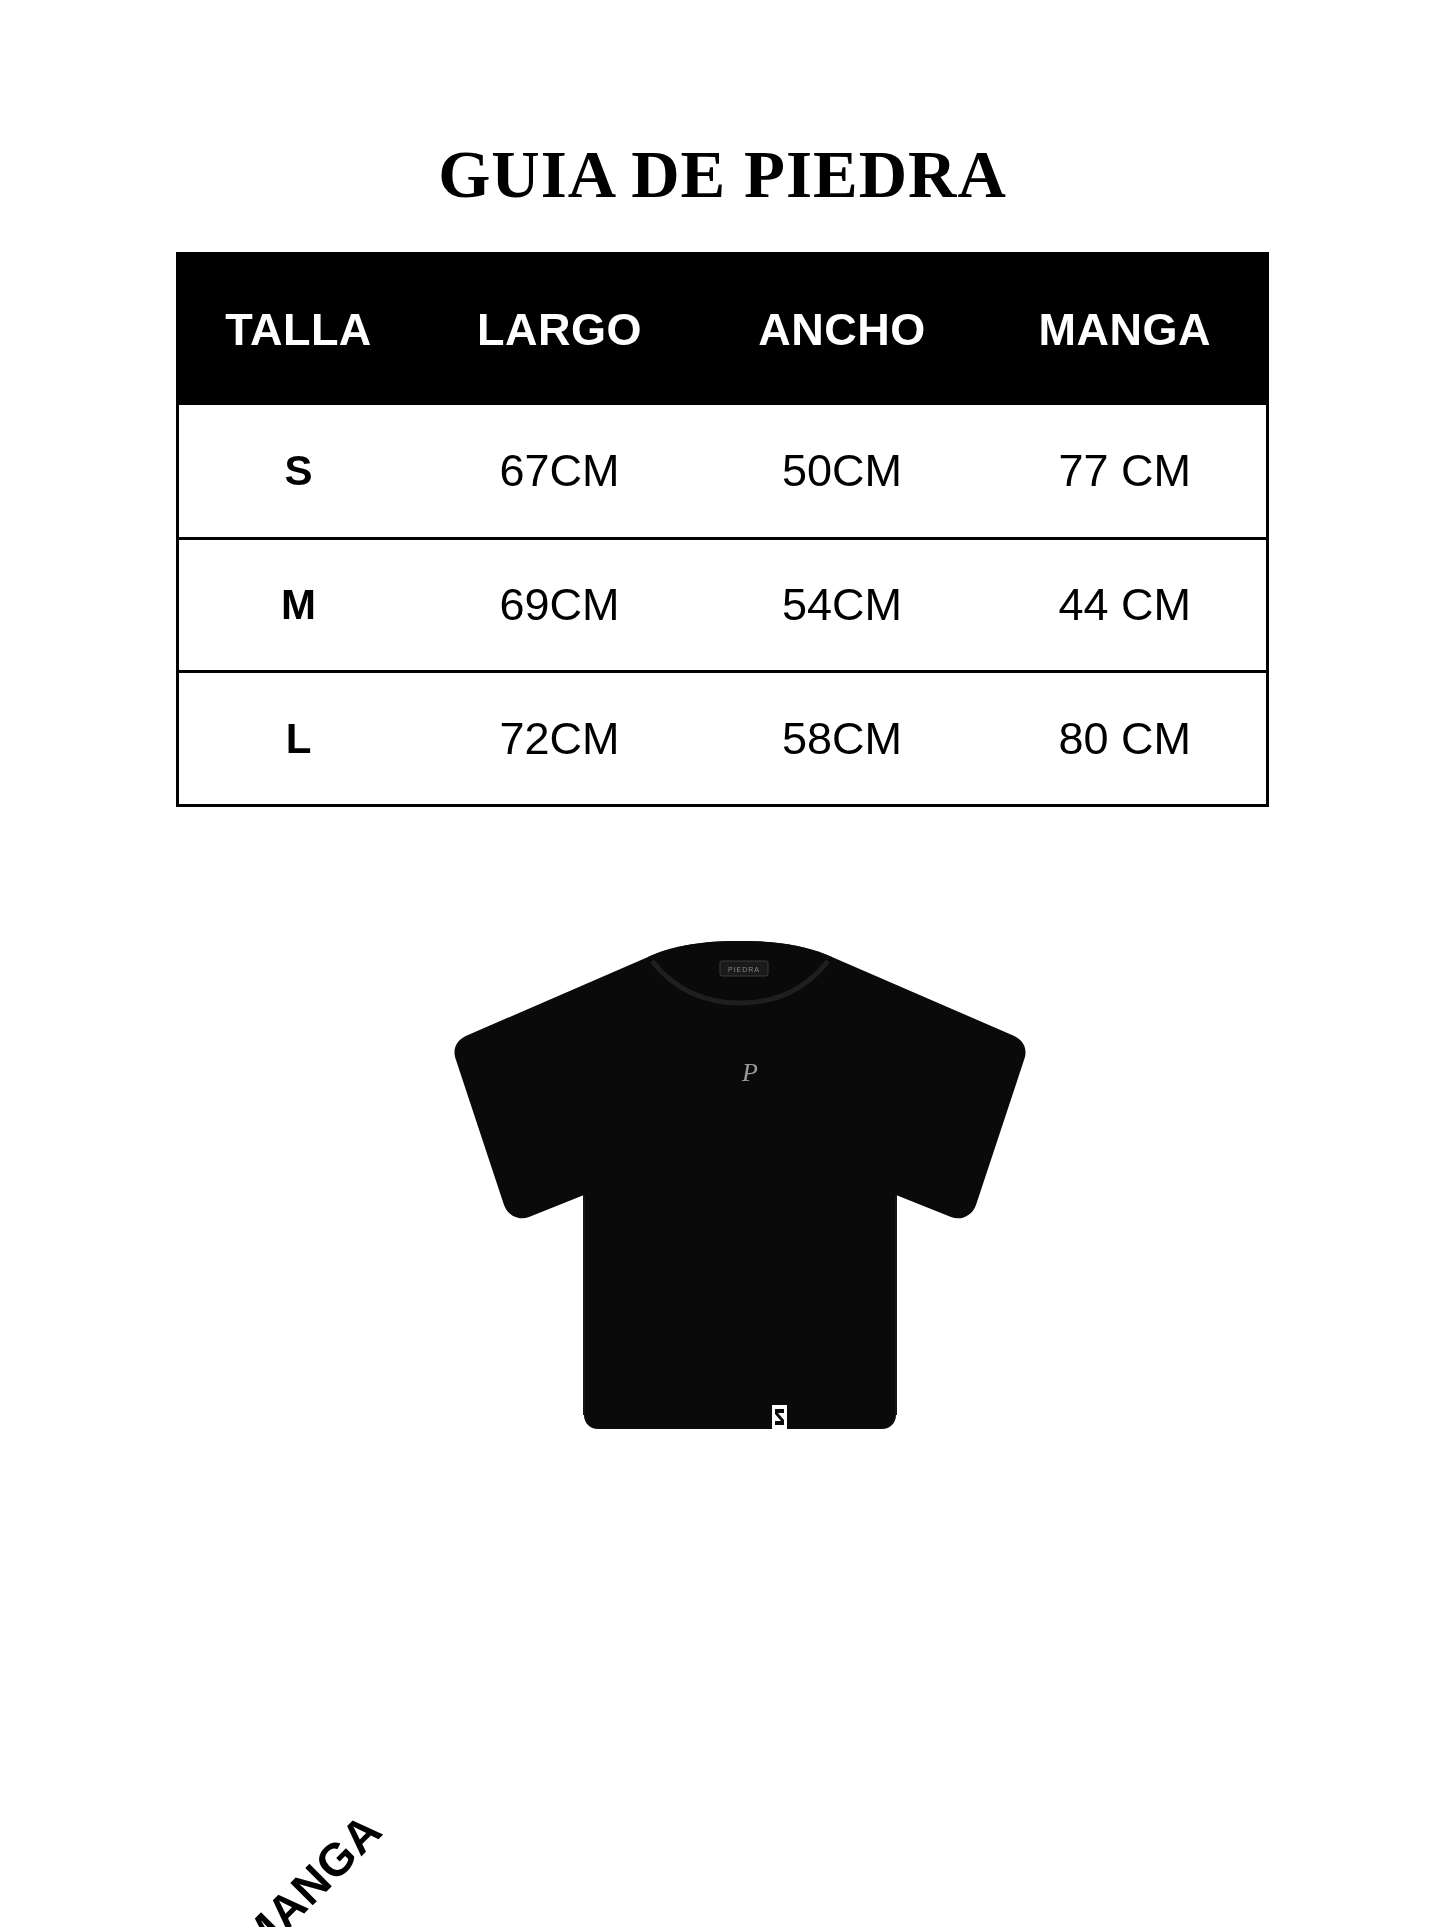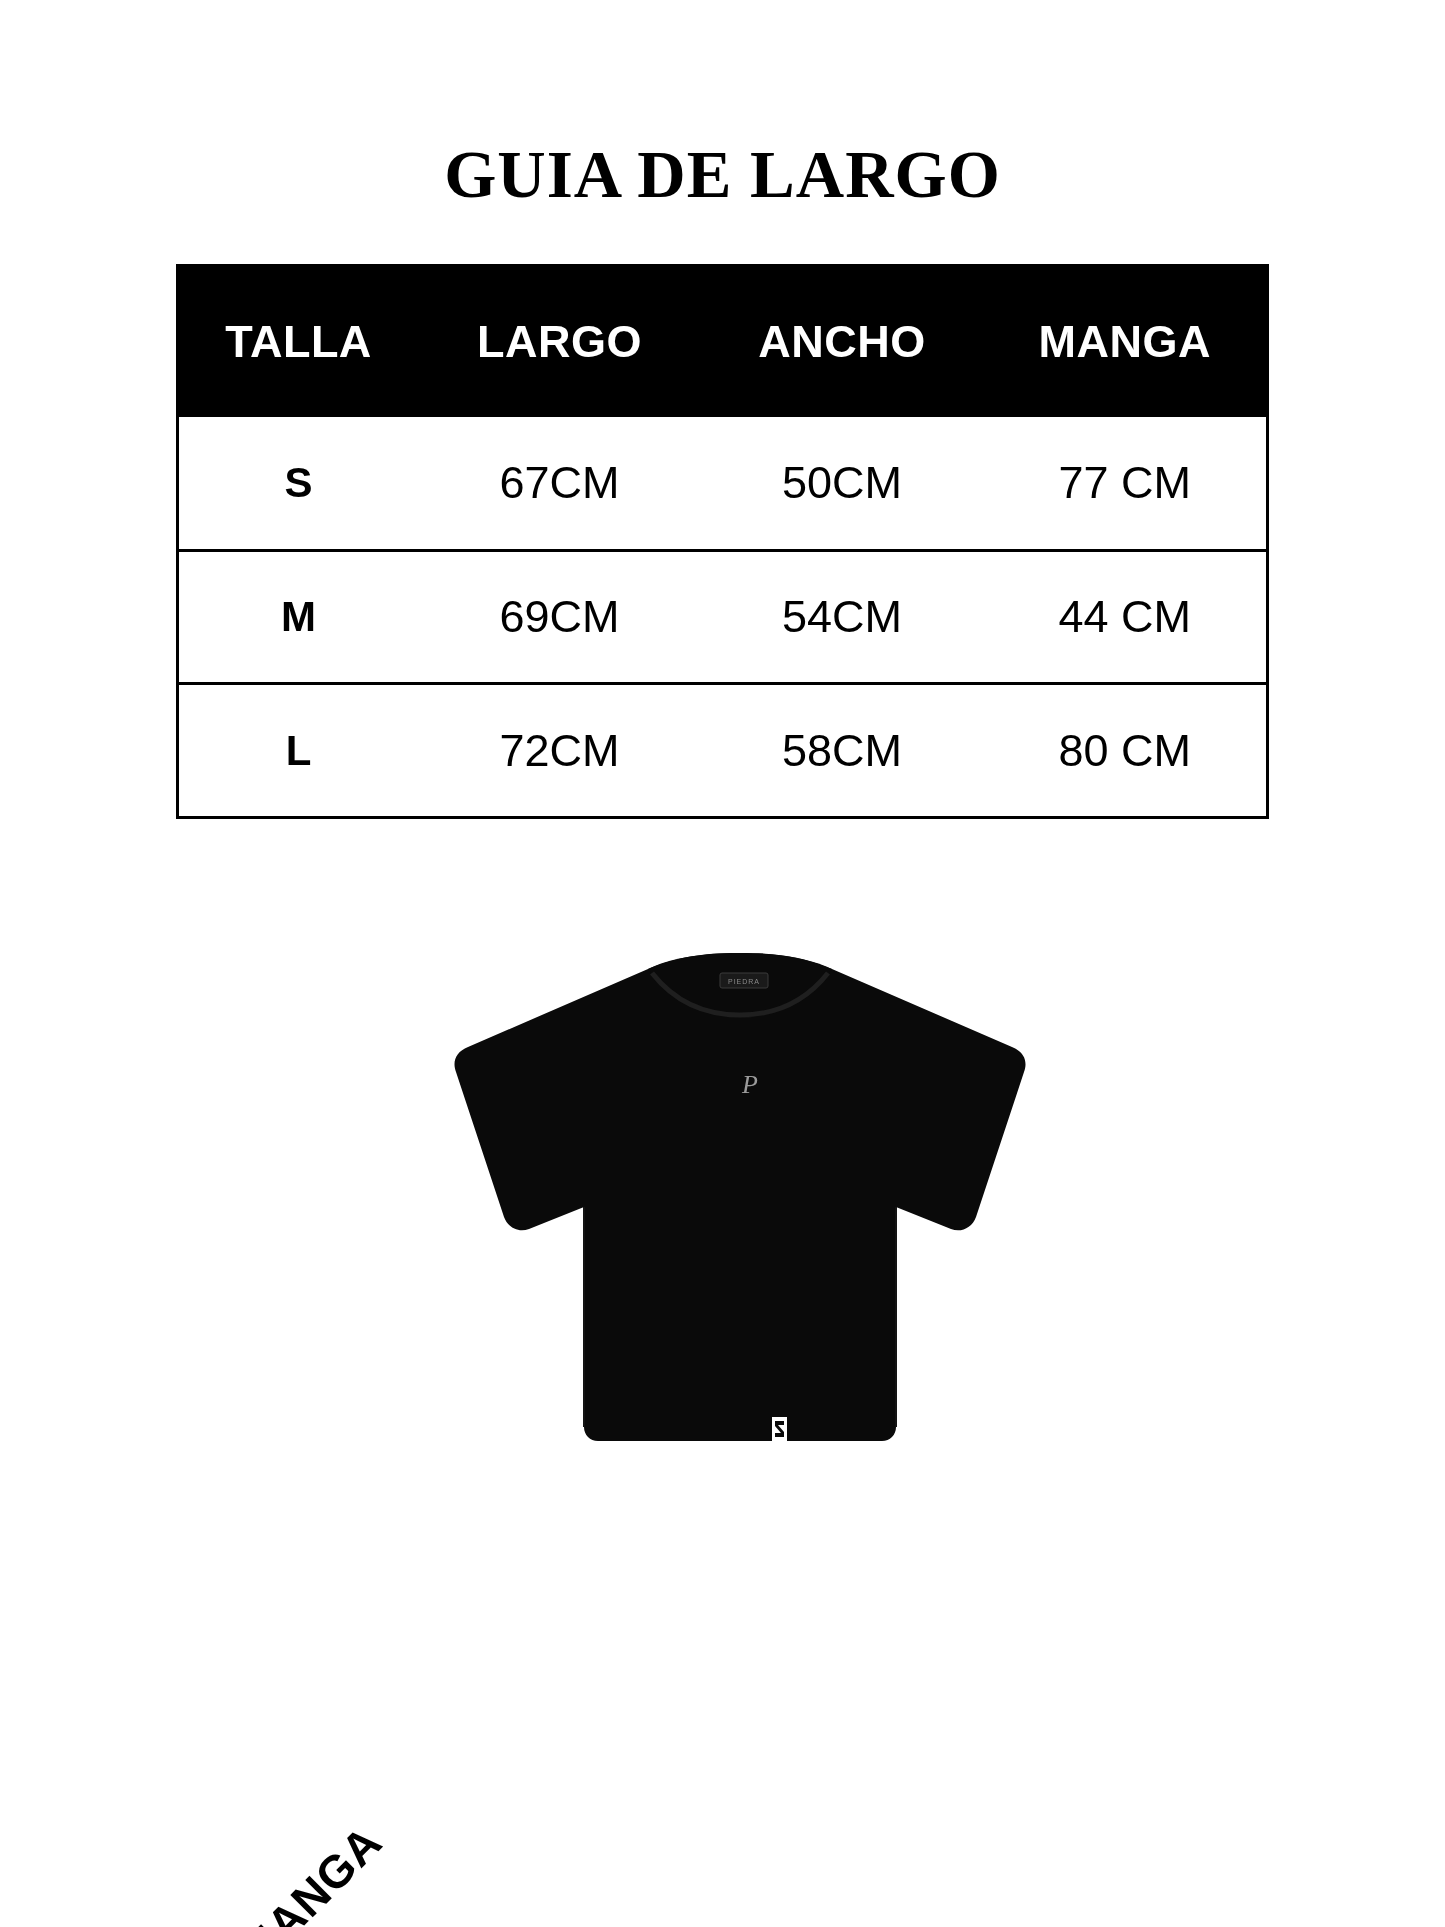--- a/index.html
+++ b/index.html
@@ -27,21 +27,21 @@
     font-family: "Liberation Serif", serif;
     font-weight: 700;
     font-size: 67px;
     letter-spacing: 1px;
     line-height: 1.38;
     color: #000;
   }
 
   
   .table-wrap {
-    margin: 44px auto 0 auto;
+    margin: 32px auto 0 auto;
     width: 1093px;
     border: 3px solid #000;
     background: #fff;
   }
   table.size-table {
     width: 100%;
     border-collapse: collapse;
     table-layout: fixed;
   }
   table.size-table thead th {
@@ -115,21 +115,21 @@
     font-family: "Liberation Serif", serif;
     font-style: italic;
     font-size: 26px;
     fill: #9a9a9a;
   }
 </style>
 </head>
 <body>
 
 <div class="title-block">
-  <div class="title-line">GUIA DE LARGO</div>
+  <div class="title-line">GUIA DE PIEDRA</div>
 </div>
 
 <div class="table-wrap">
   <table class="size-table">
     <colgroup>
       <col class="c1">
         <col class="c2">
         <col class="c3">
         <col class="c4">
     </colgroup>

